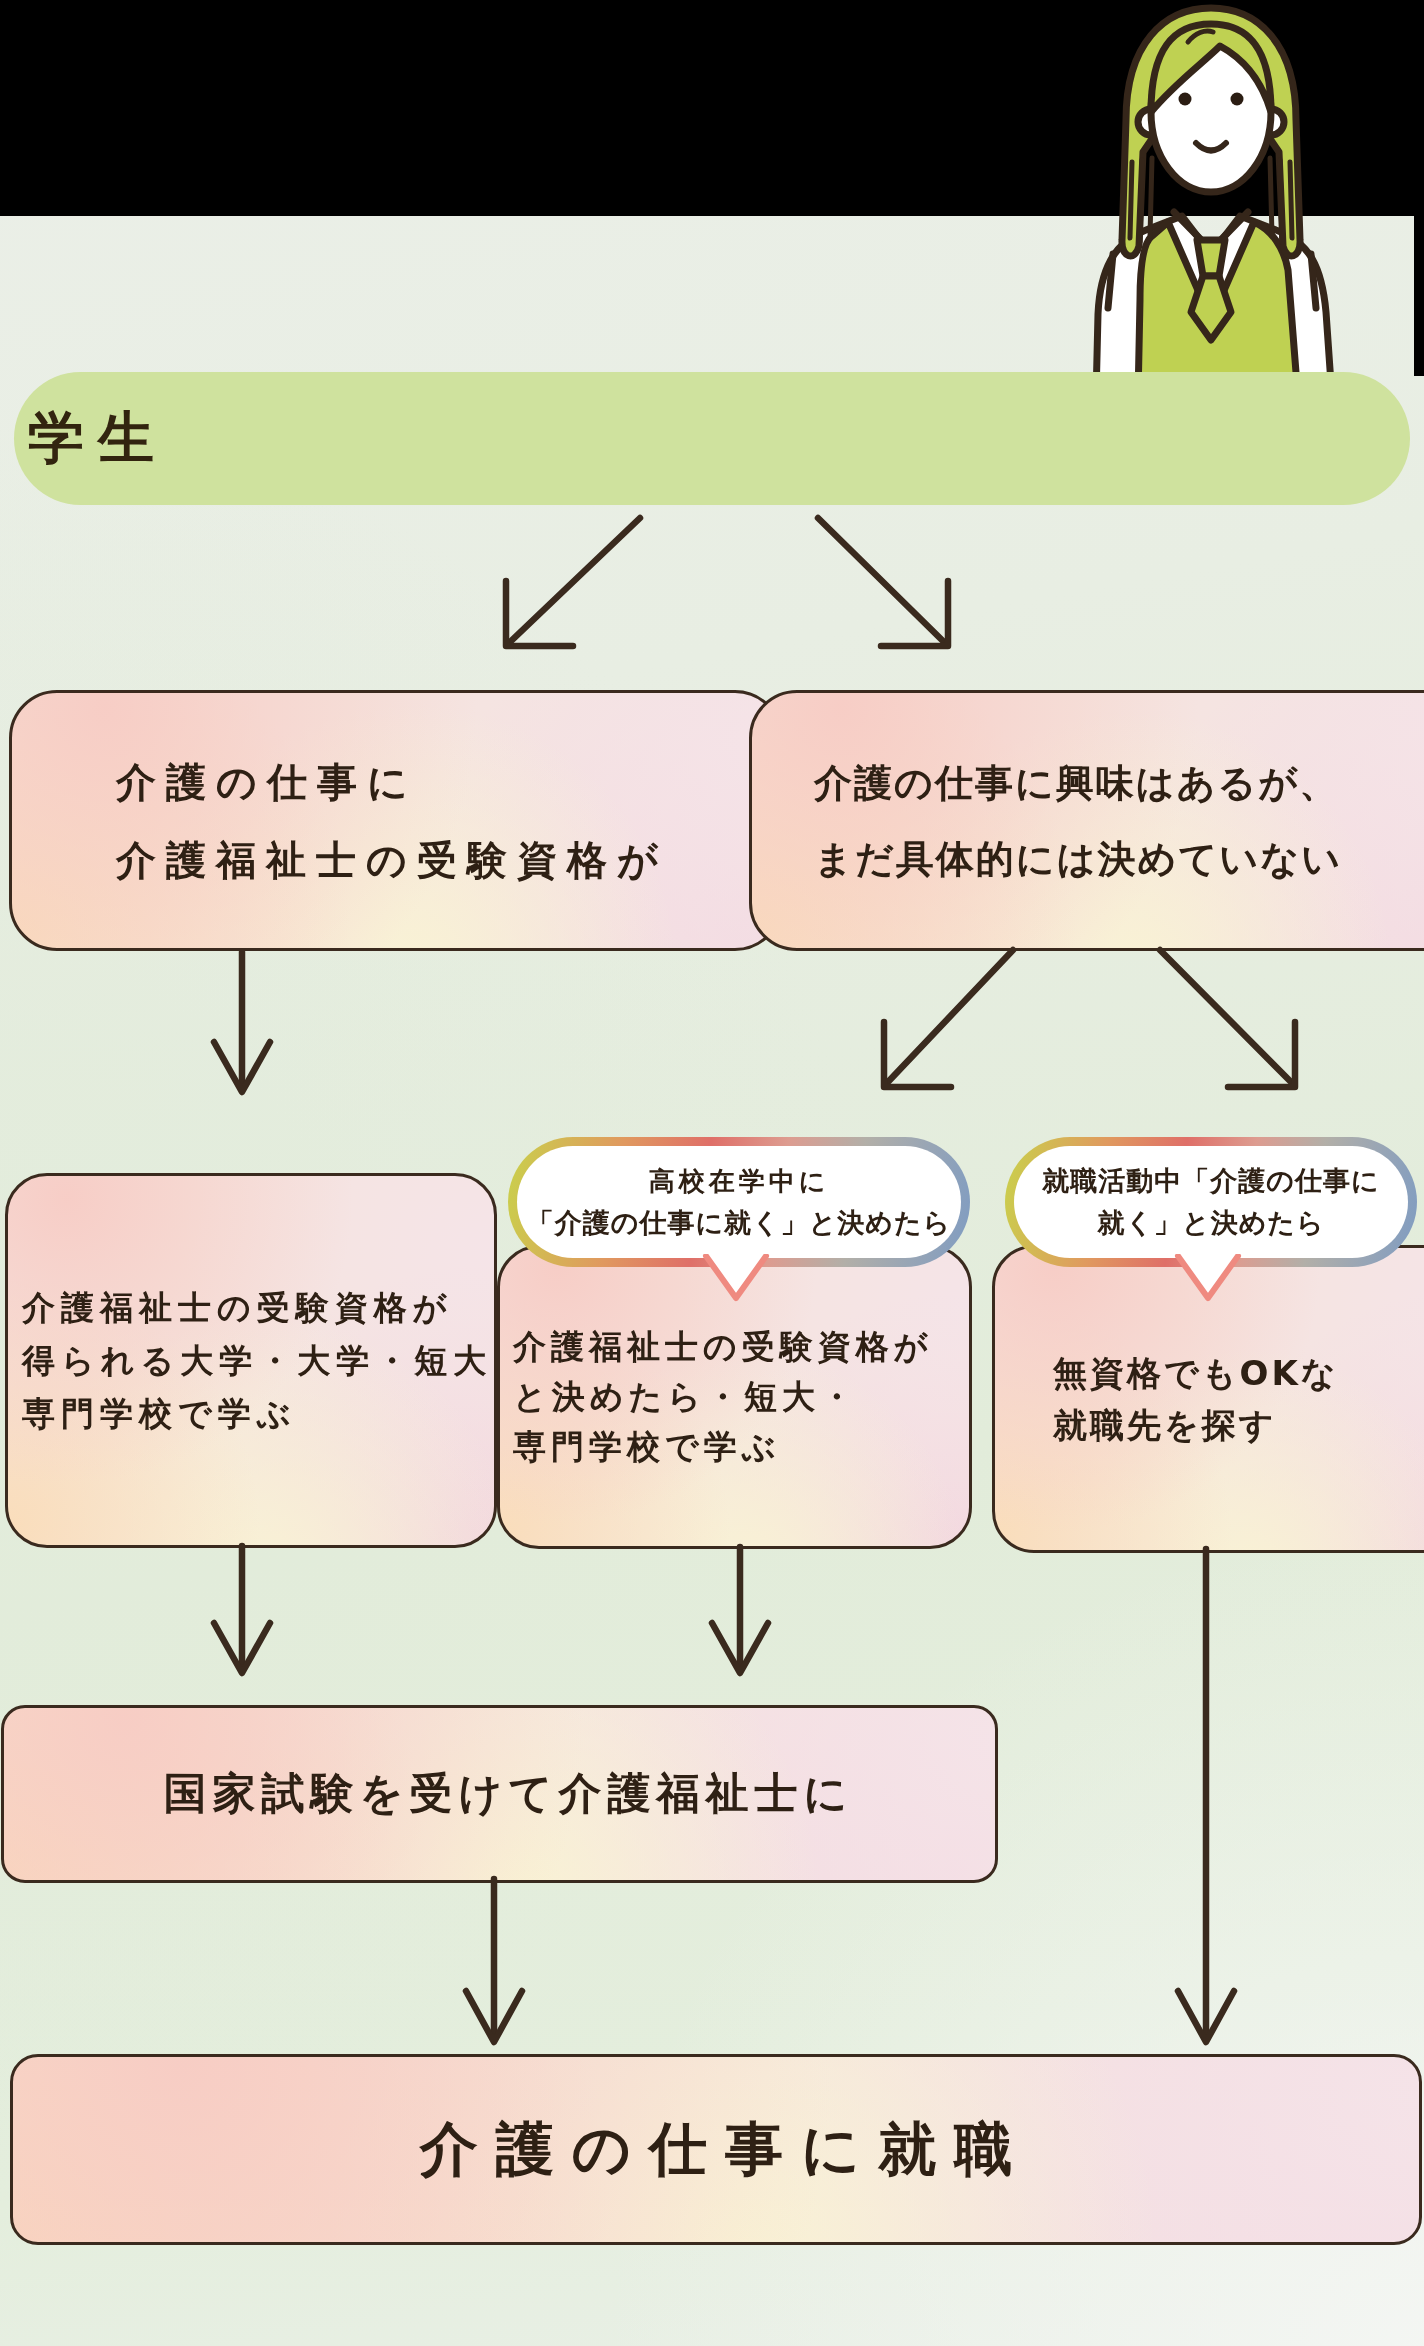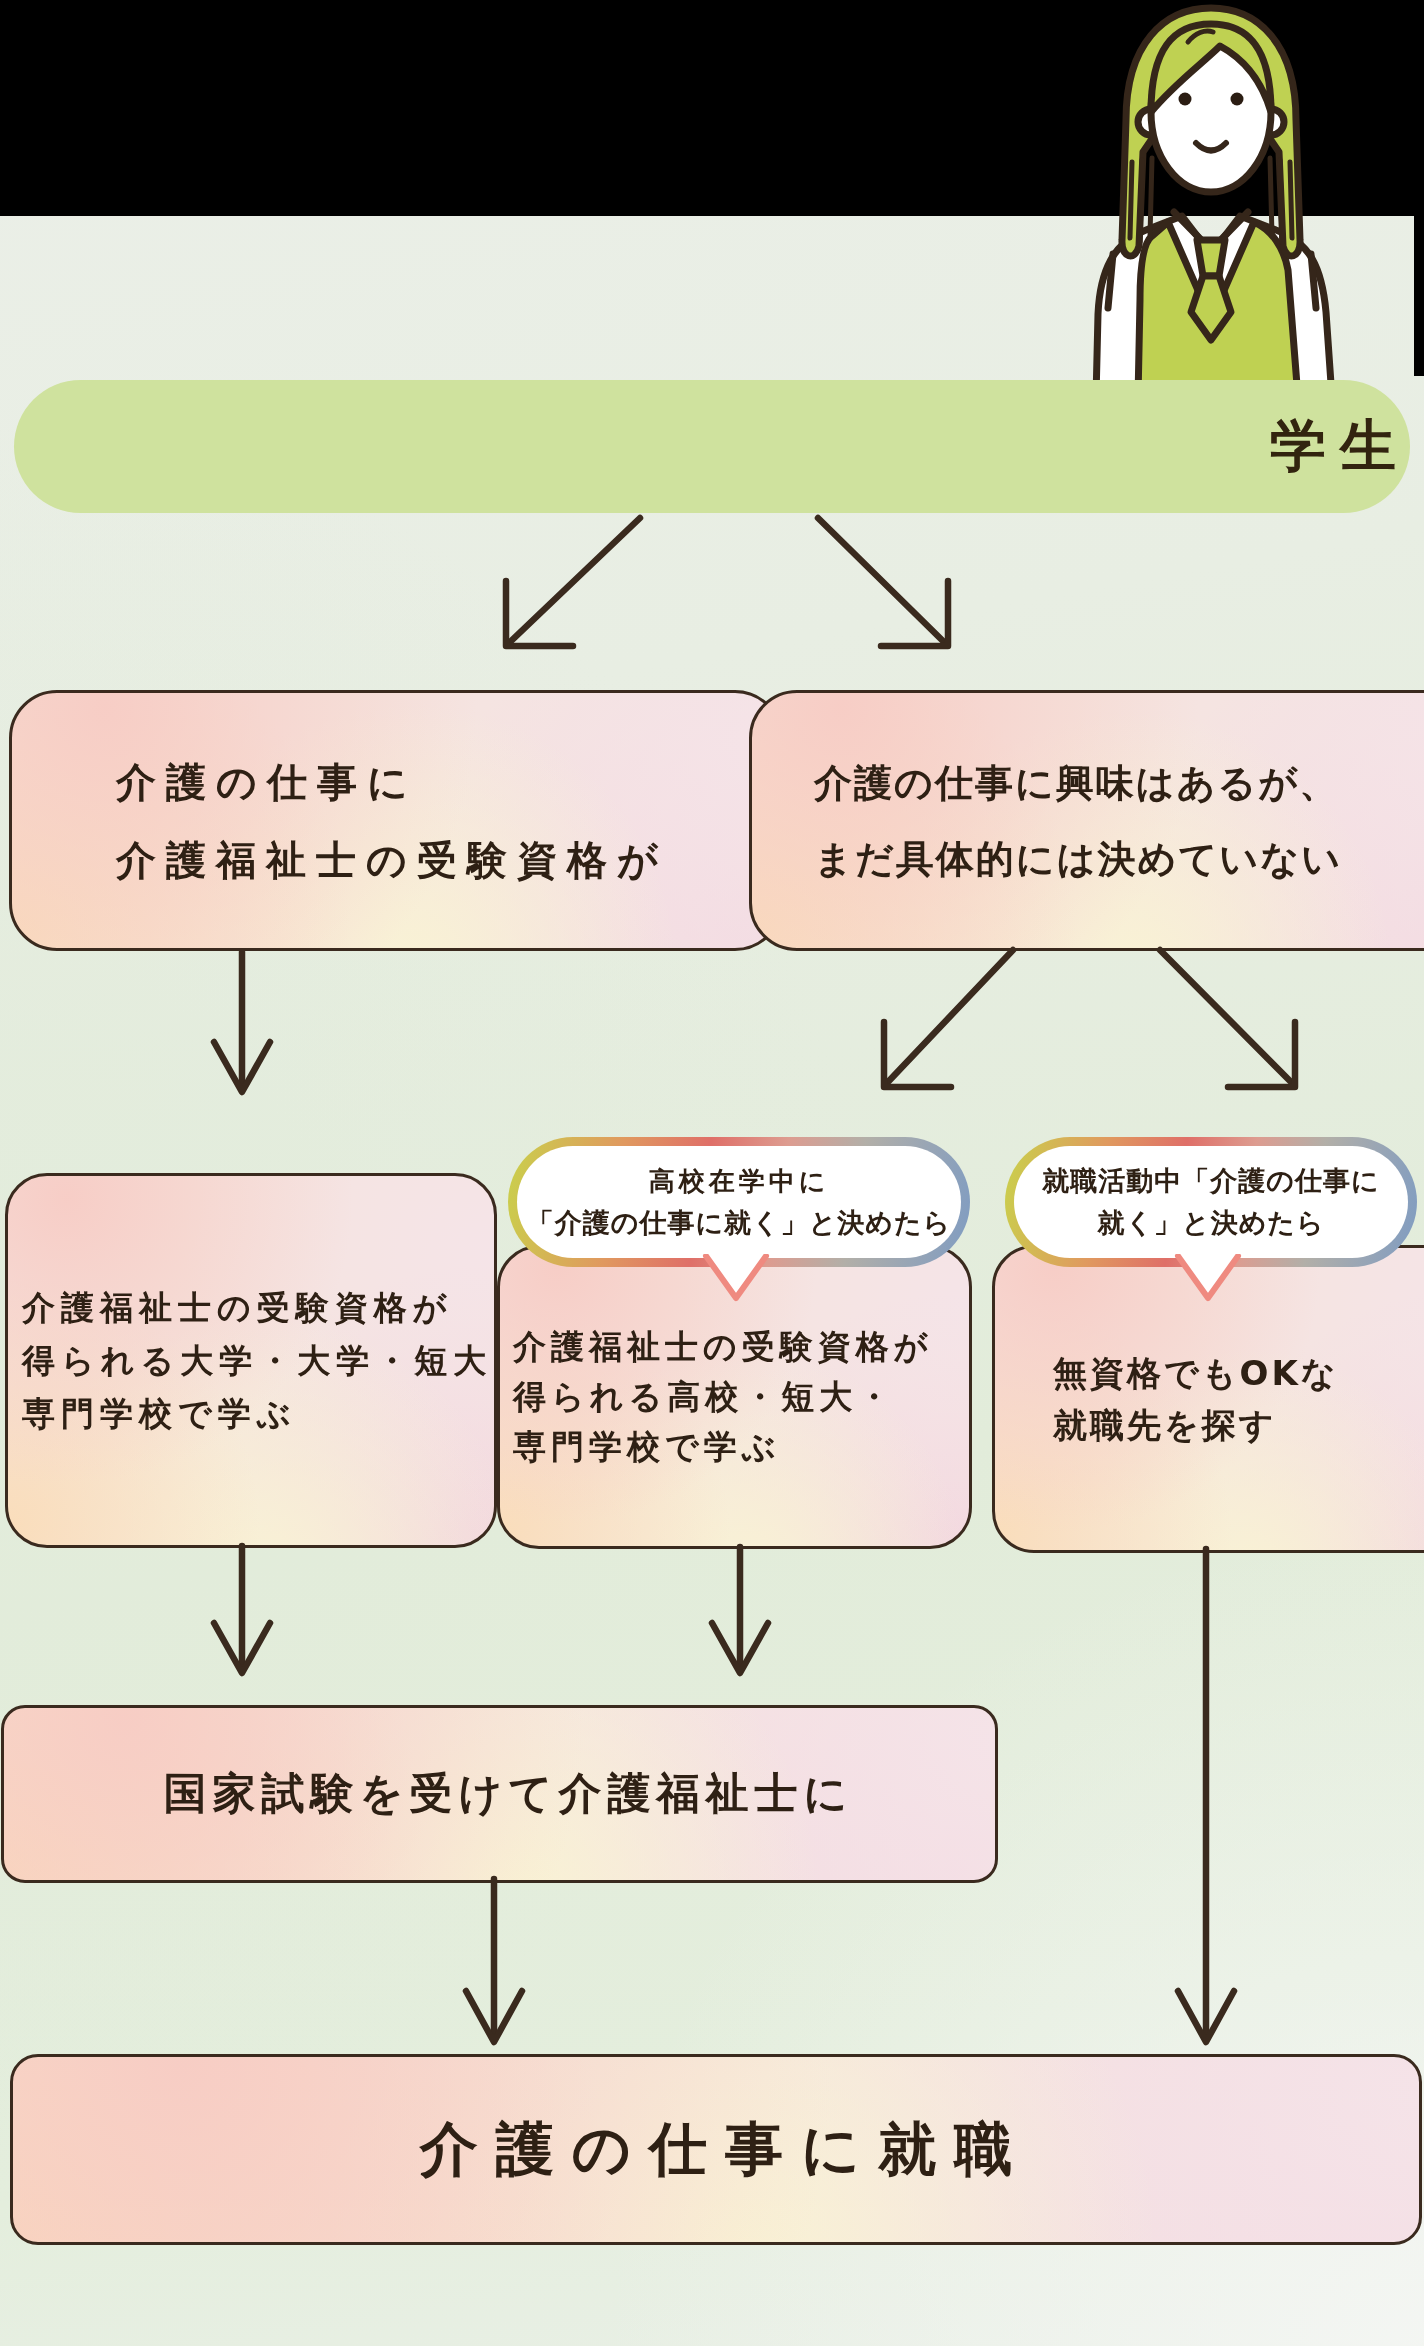--- a/index.html
+++ b/index.html
@@ -11,23 +11,23 @@
       radial-gradient(circle at 0% 55%, rgba(226,236,219,.8) 0%, rgba(226,236,219,0) 45%),
       linear-gradient(170deg,#ebefe8 0%,#e8eee3 30%,#e2ecda 62%,#e4eedd 85%,#eaf0e8 100%);
     color:#2e2014;
   }
   .abs{position:absolute;}
   
   .black-band{left:0;top:0;width:1424px;height:216px;background:#000;z-index:1;}
   .black-strip{left:1414px;top:0;width:10px;height:376px;background:#000;z-index:1;}
   
   .pill{
-    left:14px;top:380px;width:1396px;height:133px;border-radius:67px;
+    left:14px;top:372px;width:1396px;height:133px;border-radius:67px;
     background:#cfe29e;z-index:3;
-    display:flex;align-items:center;justify-content:flex-end;
+    display:flex;align-items:center;justify-content:flex-start;
     font-size:56px;font-weight:700;letter-spacing:14px;text-indent:14px;color:#32240f;
   }
   
   .pbox{
     border:3px solid #3a2a1e;z-index:4;
     background:
       radial-gradient(circle at 12% 6%, rgba(247,203,196,.9) 0%, rgba(247,203,196,0) 52%),
       radial-gradient(circle at 0% 95%, rgba(250,221,185,.95) 0%, rgba(250,221,185,0) 42%),
       radial-gradient(circle at 52% 108%, rgba(249,243,212,.95) 0%, rgba(249,243,212,0) 55%),
       radial-gradient(circle at 100% 20%, rgba(245,228,233,.9) 0%, rgba(245,228,233,0) 55%),
@@ -169,21 +169,21 @@
     <div>まだ具体的には決めていない</div>
   </div>
 
   <div class="abs pbox box-r2-left">
     <div>介護福祉士の受験資格が</div>
     <div>得られる大学・大学・短大</div>
     <div>専門学校で学ぶ</div>
   </div>
   <div class="abs pbox box-r2-mid">
     <div>介護福祉士の受験資格が</div>
-    <div>得られる高校・短大・</div>
+    <div>と決めたら・短大・</div>
     <div>専門学校で学ぶ</div>
   </div>
   <div class="abs pbox box-r2-right">
     <div>無資格でもOKな</div>
     <div>就職先を探す</div>
   </div>
 
   <div class="abs badge badge-jobhunt">
     <div class="badge-inner">
       <div class="badge-line2">就職活動中「介護の仕事に</div>

